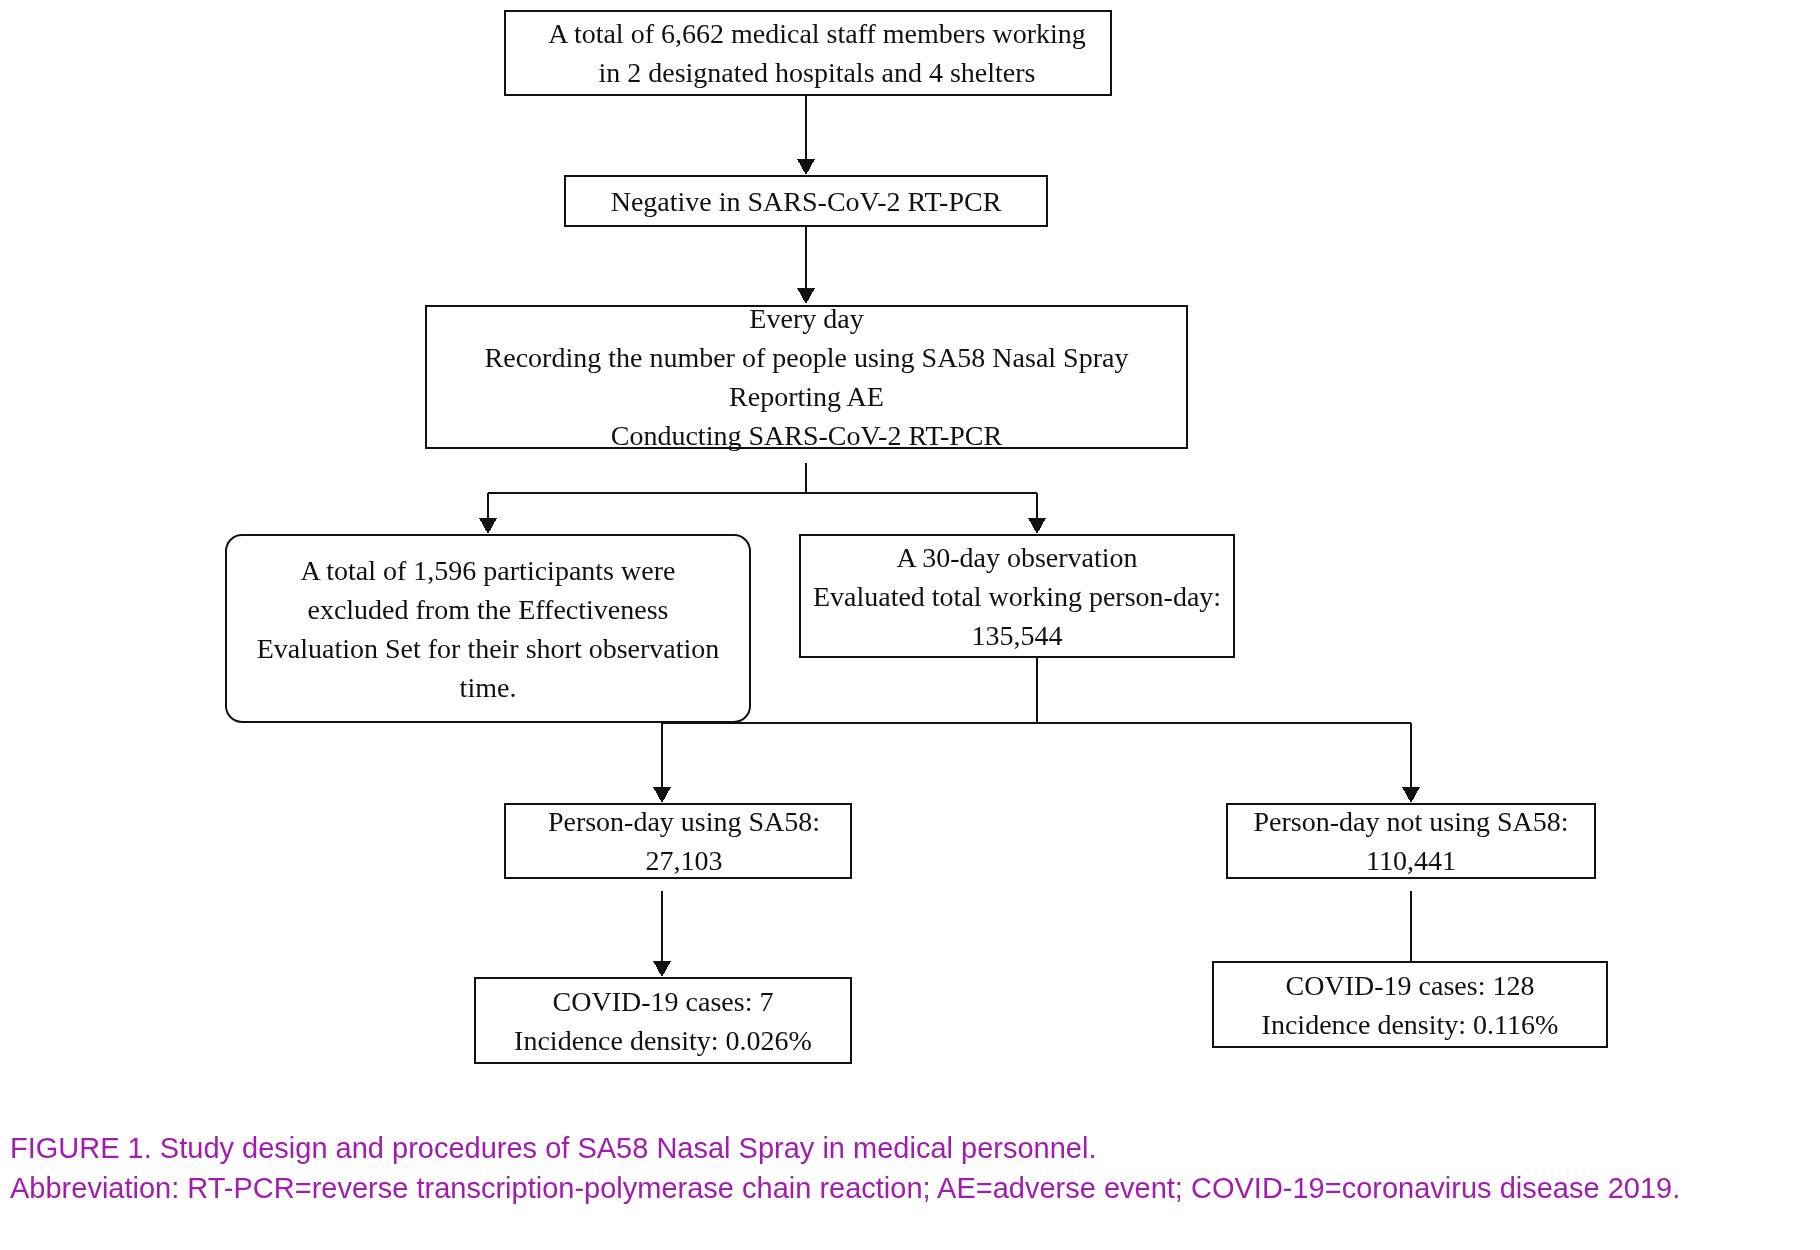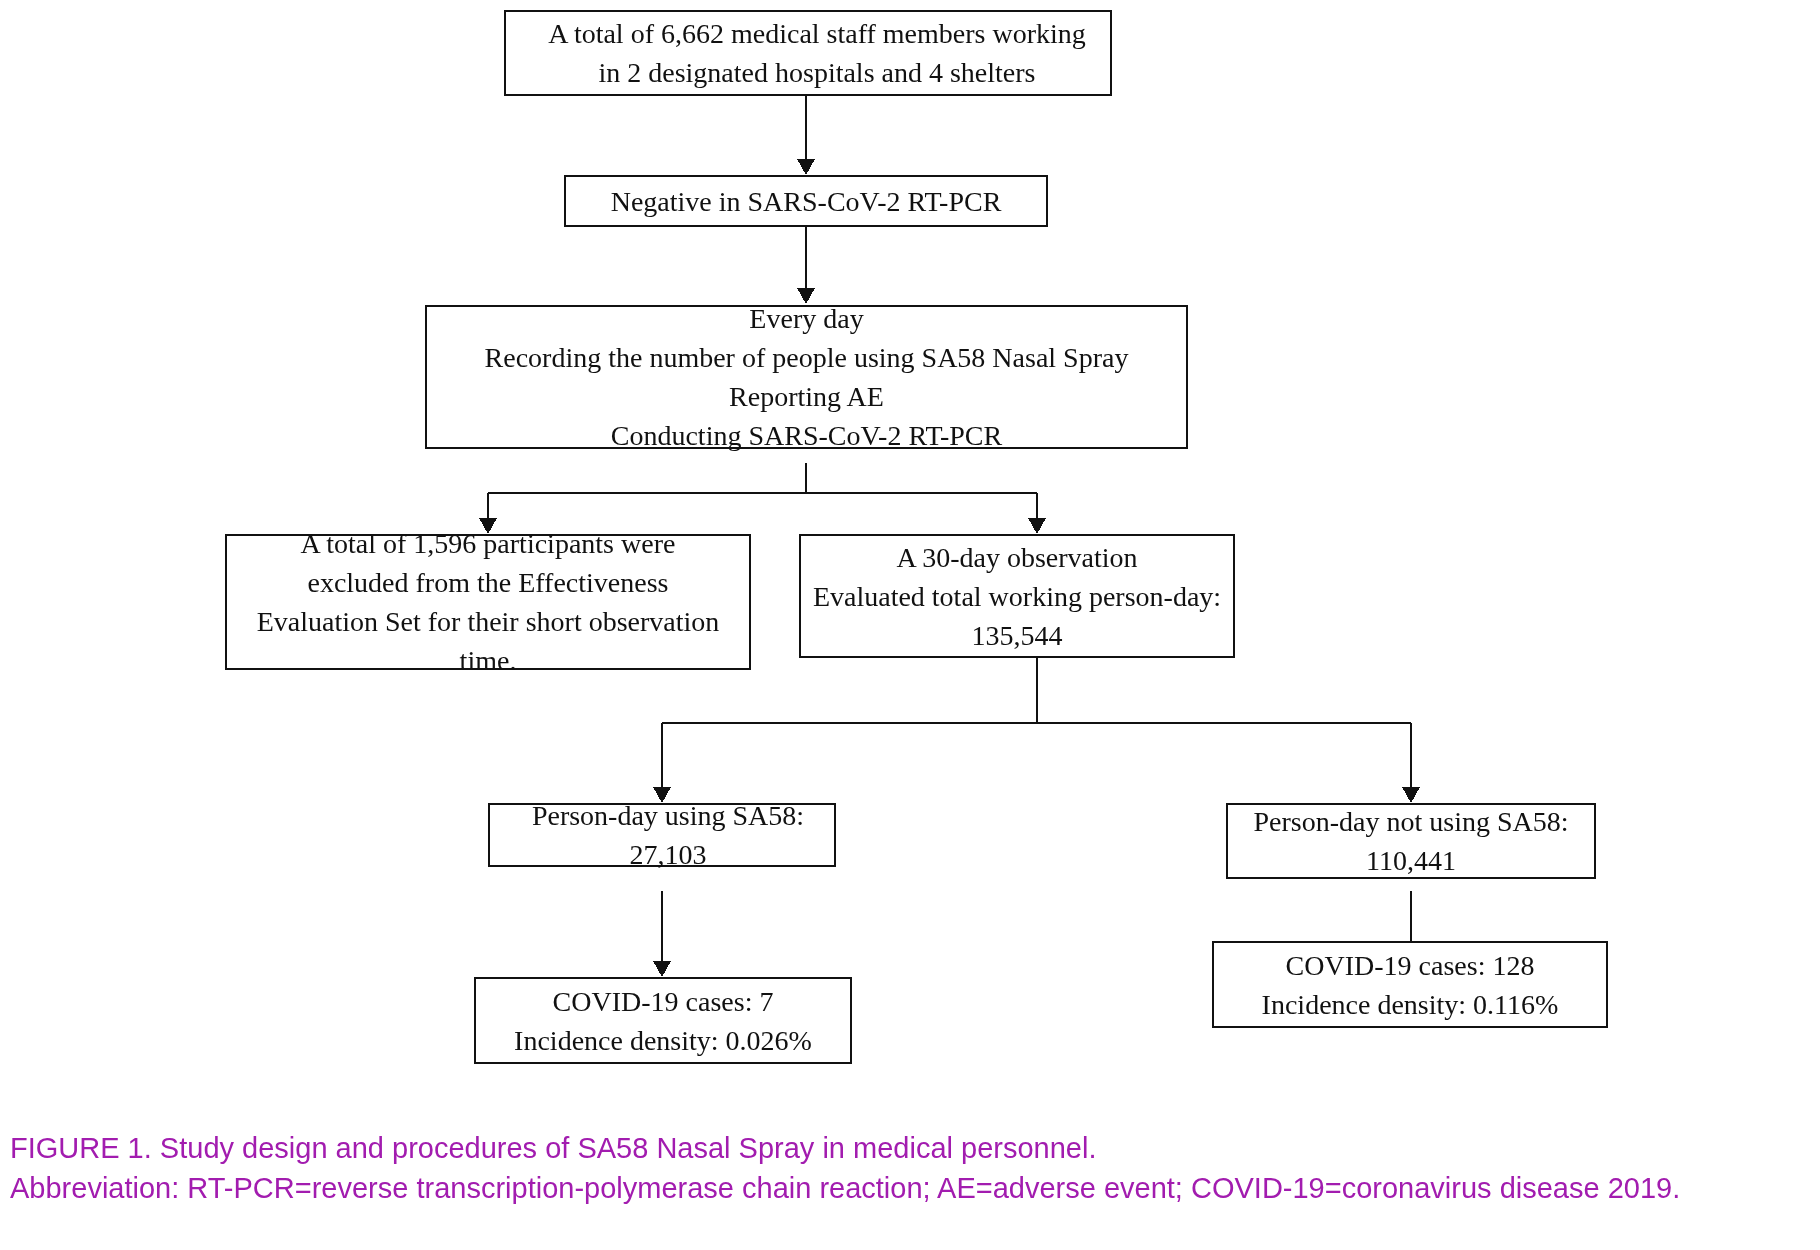--- a/index.html
+++ b/index.html
@@ -95,39 +95,39 @@
   <div class="box" style="left:504px; top:10px; width:608px; height:86px;padding-left:24px;">A total of 6,662 medical staff members working
 in 2 designated hospitals and 4 shelters</div>
 
   <div class="box" style="left:564px; top:175px; width:484px; height:52px;">Negative in SARS-CoV-2 RT-PCR</div>
 
   <div class="box" style="left:425px; top:305px; width:763px; height:144px;">Every day
 Recording the number of people using SA58 Nasal Spray
 Reporting AE
 Conducting SARS-CoV-2 RT-PCR</div>
 
-  <div class="box" style="left:225px; top:534px; width:526px; height:136px;">A total of 1,596 participants were
+  <div class="box" style="left:225px; top:534px; width:526px; height:189px;border-radius:17px;">A total of 1,596 participants were
 excluded from the Effectiveness
 Evaluation Set for their short observation
 time.</div>
 
   <div class="box" style="left:799px; top:534px; width:436px; height:124px;">A 30-day observation
 Evaluated total working person-day:
 135,544</div>
 
-  <div class="box" style="left:488px; top:803px; width:348px; height:64px;padding-left:18px;">Person-day using SA58:
+  <div class="box" style="left:504px; top:803px; width:348px; height:76px;padding-left:18px;">Person-day using SA58:
 27,103</div>
 
   <div class="box" style="left:1226px; top:803px; width:370px; height:76px;">Person-day not using SA58:
 110,441</div>
 
   <div class="box" style="left:474px; top:977px; width:378px; height:87px;">COVID-19 cases: 7
 Incidence density: 0.026%</div>
 
-  <div class="box" style="left:1212px; top:941px; width:396px; height:87px;">COVID-19 cases: 128
+  <div class="box" style="left:1212px; top:961px; width:396px; height:87px;">COVID-19 cases: 128
 Incidence density: 0.116%</div>
 
   <div class="caption">
     <div>FIGURE 1. Study design and procedures of SA58 Nasal Spray in medical personnel.</div>
     <div>Abbreviation: RT-PCR=reverse transcription-polymerase chain reaction; AE=adverse event; COVID-19=coronavirus disease 2019.</div>
   </div>
 
 </div>
 
 </body></html>

